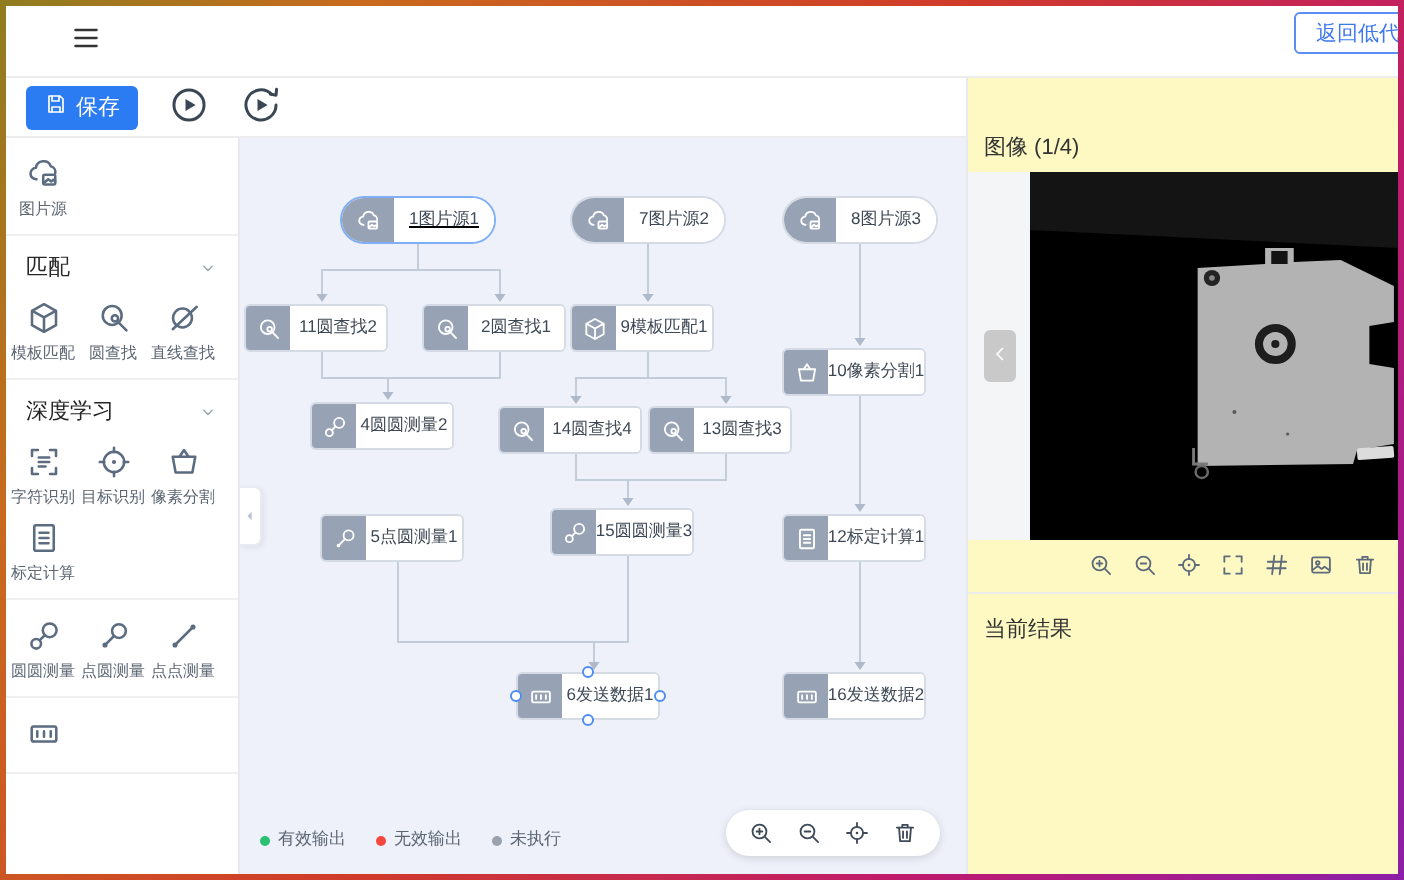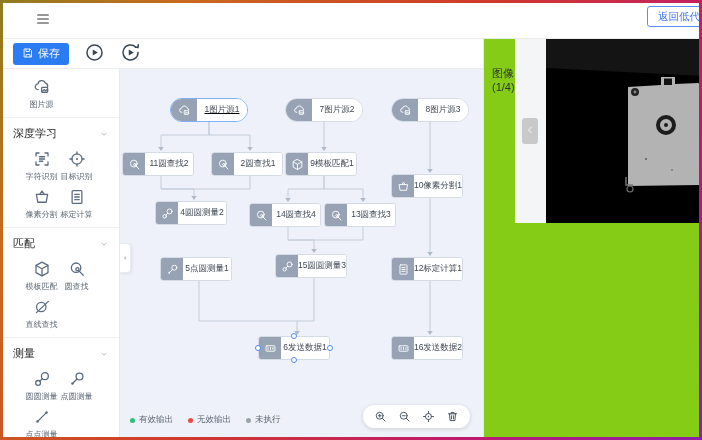--- a/index.html
+++ b/index.html
@@ -24,21 +24,21 @@
   .save-btn { height:22px; background:#2b7bf3; color:#fff; border:none; border-radius:3px; display:flex; align-items:center; gap:4px; padding:0 9px; font-size:11px; }
   .run-btn { width:22px; height:22px; margin-left:14px; background:none; border:none; color:#3a4654; display:flex; align-items:center; justify-content:center; }
 
   .body-row { flex:1; display:flex; min-height:0; }
 
   
   .sidebar { width:117px; flex:0 0 auto; background:#fff; border-right:1px solid #e6e9ef; overflow:hidden; }
   .section { border-bottom:1px solid #f0f0f0; padding:3px 0 5px; }
   .section-header { display:flex; align-items:center; justify-content:space-between; padding:5px 10px 3px; font-size:11px; color:#262626; cursor:pointer; }
   .section-header .chev { color:#9aa3af; display:flex; }
-  .items { display:flex; flex-wrap:wrap; padding:2px 3px 0 21px; }
+  .items { display:flex; flex-wrap:wrap; padding:2px 3px 0 1px; }
   .s-item { width:35px; display:flex; flex-direction:column; align-items:center; margin:4px 0 2px; cursor:pointer; }
   .s-item .ic { color:#5b6b80; display:flex; }
   .s-item .lb { font-size:8px; color:#5c6673; margin-top:3px; white-space:nowrap; }
 
   
   .canvas { flex:1; position:relative; background:#eef1f9; min-width:0; overflow:hidden; }
   .edges { position:absolute; left:0; top:0; }
   .node { position:absolute; display:flex; height:24px; border:1px solid #d4dbe5; border-radius:3px; background:#fff; }
   .node .nicon { width:22px; background:#97a3b4; display:flex; align-items:center; justify-content:center; color:#fff; border-radius:2px 0 0 2px; }
   .node .nlabel { width:48px; font-size:8.5px; color:#3f4855; display:flex; align-items:center; justify-content:center; white-space:nowrap; overflow:hidden; background:#fff; border-radius:0 2px 2px 0; }
@@ -56,21 +56,21 @@
   .legend-item .lb { font-size:8.5px; color:#5c6673; margin-left:4px; white-space:nowrap; }
 
   .controls { position:absolute; right:13px; bottom:9px; height:23px; background:#fff; border-radius:12px;
     box-shadow:0 1px 4px rgba(0,0,0,.14); display:flex; align-items:center; gap:11px; padding:0 11px; color:#3f4a58; }
   .controls button { background:none; border:none; color:inherit; display:flex; padding:0; cursor:pointer; }
 
   .collapse-tab { position:absolute; left:0; top:174px; width:11px; height:30px; background:#fff; border:1px solid #e8ebf1; border-left:none;
     border-radius:0 4px 4px 0; display:flex; align-items:center; justify-content:center; color:#b9c2cf; box-shadow:1px 1px 3px rgba(0,0,0,.07); padding:0; }
 
   
-  .right-panel { width:216px; flex:0 0 auto; background:#84cc16; border-left:1px solid #e6e9ef; display:flex; min-height:0; }
+  .right-panel { width:216px; flex:0 0 auto; background:#fef9c3; border-left:1px solid #e6e9ef; display:flex; flex-direction:column; min-height:0; }
   .rp-header { padding:27px 0 5px 8px; font-size:11px; color:#333; }
   .viewer { display:flex; height:184px; flex:0 0 auto; }
   .strip { width:31px; background:#f4f5f7; display:flex; align-items:center; justify-content:center; }
   .strip-btn { width:16px; height:26px; background:#c9c9c9; border:none; border-radius:3px; color:#fff; display:flex; align-items:center; justify-content:center; padding:0; }
   .preview { flex:1; background:#000; position:relative; overflow:hidden; }
   .preview svg { display:block; width:100%; height:100%; }
   .rp-tools { display:flex; justify-content:flex-end; align-items:center; gap:9px; padding:6px 10px 7px 0; color:#5d6b7a; border-bottom:1px solid #ededed; }
   .rp-tools button { background:none; border:none; color:inherit; display:flex; padding:0; cursor:pointer; }
   .rp-result { padding:10px 8px; font-size:11px; color:#333; flex:1; }
 </style>
@@ -127,20 +127,60 @@
                         <rect x="11.5" y="12.5" width="8" height="6.5" rx="1"></rect>
                         <path d="M12.5 17.5l2.3-2 2 1.5 1.5-1.2 1.2 1"></path>
                       </svg>
                     </span>
                     <span class="lb">图片源</span>
                   </div>
                 </div>
               </div>
               <div class="section">
                 <div class="section-header">
+                  <span>匹配</span>
+                  <span class="chev" style="display: flex;">
+                    <svg viewBox="0 0 24 24" width="10" height="10" fill="none" stroke="currentColor" stroke-width="1.7" stroke-linecap="round" stroke-linejoin="round">
+                      <path d="M7 10l5 5 5-5"></path>
+                    </svg>
+                  </span>
+                </div>
+                <div class="items">
+                  <div class="s-item">
+                    <span class="ic" style="display: flex;">
+                      <svg viewBox="0 0 24 24" width="18" height="18" fill="none" stroke="currentColor" stroke-width="1.7" stroke-linecap="round" stroke-linejoin="round">
+                        <path d="M12 2.8l8 4.4v9.6l-8 4.4-8-4.4V7.2z"></path>
+                        <path d="M4.2 7.3L12 11.6l7.8-4.3M12 11.6V21"></path>
+                      </svg>
+                    </span>
+                    <span class="lb">模板匹配</span>
+                  </div>
+                  <div class="s-item">
+                    <span class="ic" style="display: flex;">
+                      <svg viewBox="0 0 24 24" width="18" height="18" fill="none" stroke="currentColor" stroke-width="1.7" stroke-linecap="round" stroke-linejoin="round">
+                        <circle cx="10.8" cy="10.3" r="6.3"></circle>
+                        <circle cx="12.6" cy="12.2" r="2.1"></circle>
+                        <path d="M15.3 15.2l5 5.1"></path>
+                      </svg>
+                    </span>
+                    <span class="lb">圆查找</span>
+                  </div>
+                  <div class="s-item">
+                    <span class="ic" style="display: flex;">
+                      <svg viewBox="0 0 24 24" width="18" height="18" fill="none" stroke="currentColor" stroke-width="1.7" stroke-linecap="round" stroke-linejoin="round">
+                        <circle cx="11" cy="12" r="6.3"></circle>
+                        <path d="M4.5 19.5L20.5 4.5"></path>
+                      </svg>
+                    </span>
+                    <span class="lb">直线查找</span>
+                  </div>
+                </div>
+              </div>
+              <div class="section">
+                <div class="section-header">
                   <span>深度学习</span>
                   <span class="chev" style="display: flex;">
                     <svg viewBox="0 0 24 24" width="10" height="10" fill="none" stroke="currentColor" stroke-width="1.7" stroke-linecap="round" stroke-linejoin="round">
                       <path d="M7 10l5 5 5-5"></path>
                     </svg>
                   </span>
                 </div>
                 <div class="items">
                   <div class="s-item">
                     <span class="ic" style="display: flex;">
@@ -175,68 +215,20 @@
                       <svg viewBox="0 0 24 24" width="18" height="18" fill="none" stroke="currentColor" stroke-width="1.7" stroke-linecap="round" stroke-linejoin="round">
                         <rect x="5.5" y="3.5" width="13" height="17" rx="1.2"></rect>
                         <path d="M9 8.5h6M9 12h6M9 15.5h6"></path>
                       </svg>
                     </span>
                     <span class="lb">标定计算</span>
                   </div>
                 </div>
               </div>
               <div class="section">
-                <div class="section-header">
-                  <span>匹配</span>
-                  <span class="chev" style="display: flex;">
-                    <svg viewBox="0 0 24 24" width="10" height="10" fill="none" stroke="currentColor" stroke-width="1.7" stroke-linecap="round" stroke-linejoin="round">
-                      <path d="M7 10l5 5 5-5"></path>
-                    </svg>
-                  </span>
-                </div>
-                <div class="items">
-                  <div class="s-item">
-                    <span class="ic" style="display: flex;">
-                      <svg viewBox="0 0 24 24" width="18" height="18" fill="none" stroke="currentColor" stroke-width="1.7" stroke-linecap="round" stroke-linejoin="round">
-                        <path d="M12 2.8l8 4.4v9.6l-8 4.4-8-4.4V7.2z"></path>
-                        <path d="M4.2 7.3L12 11.6l7.8-4.3M12 11.6V21"></path>
-                      </svg>
-                    </span>
-                    <span class="lb">模板匹配</span>
-                  </div>
-                  <div class="s-item">
-                    <span class="ic" style="display: flex;">
-                      <svg viewBox="0 0 24 24" width="18" height="18" fill="none" stroke="currentColor" stroke-width="1.7" stroke-linecap="round" stroke-linejoin="round">
-                        <circle cx="10.8" cy="10.3" r="6.3"></circle>
-                        <circle cx="12.6" cy="12.2" r="2.1"></circle>
-                        <path d="M15.3 15.2l5 5.1"></path>
-                      </svg>
-                    </span>
-                    <span class="lb">圆查找</span>
-                  </div>
-                  <div class="s-item">
-                    <span class="ic" style="display: flex;">
-                      <svg viewBox="0 0 24 24" width="18" height="18" fill="none" stroke="currentColor" stroke-width="1.7" stroke-linecap="round" stroke-linejoin="round">
-                        <circle cx="11" cy="12" r="6.3"></circle>
-                        <path d="M4.5 19.5L20.5 4.5"></path>
-                      </svg>
-                    </span>
-                    <span class="lb">直线查找</span>
-                  </div>
-                </div>
-              </div>
-              <div class="section">
-                <div class="section-header">
-                  <span>测量</span>
-                  <span class="chev" style="display: flex;">
-                    <svg viewBox="0 0 24 24" width="10" height="10" fill="none" stroke="currentColor" stroke-width="1.7" stroke-linecap="round" stroke-linejoin="round">
-                      <path d="M7 10l5 5 5-5"></path>
-                    </svg>
-                  </span>
-                </div>
                 <div class="items">
                   <div class="s-item">
                     <span class="ic" style="display: flex;">
                       <svg viewBox="0 0 24 24" width="18" height="18" fill="none" stroke="currentColor" stroke-width="1.7" stroke-linecap="round" stroke-linejoin="round">
                         <circle cx="6.8" cy="17.2" r="3.2"></circle>
                         <circle cx="15.8" cy="8.2" r="4.6"></circle>
                         <path d="M9.2 14.8l3.3-3.3"></path>
                       </svg>
                     </span>
                     <span class="lb">圆圆测量</span>

